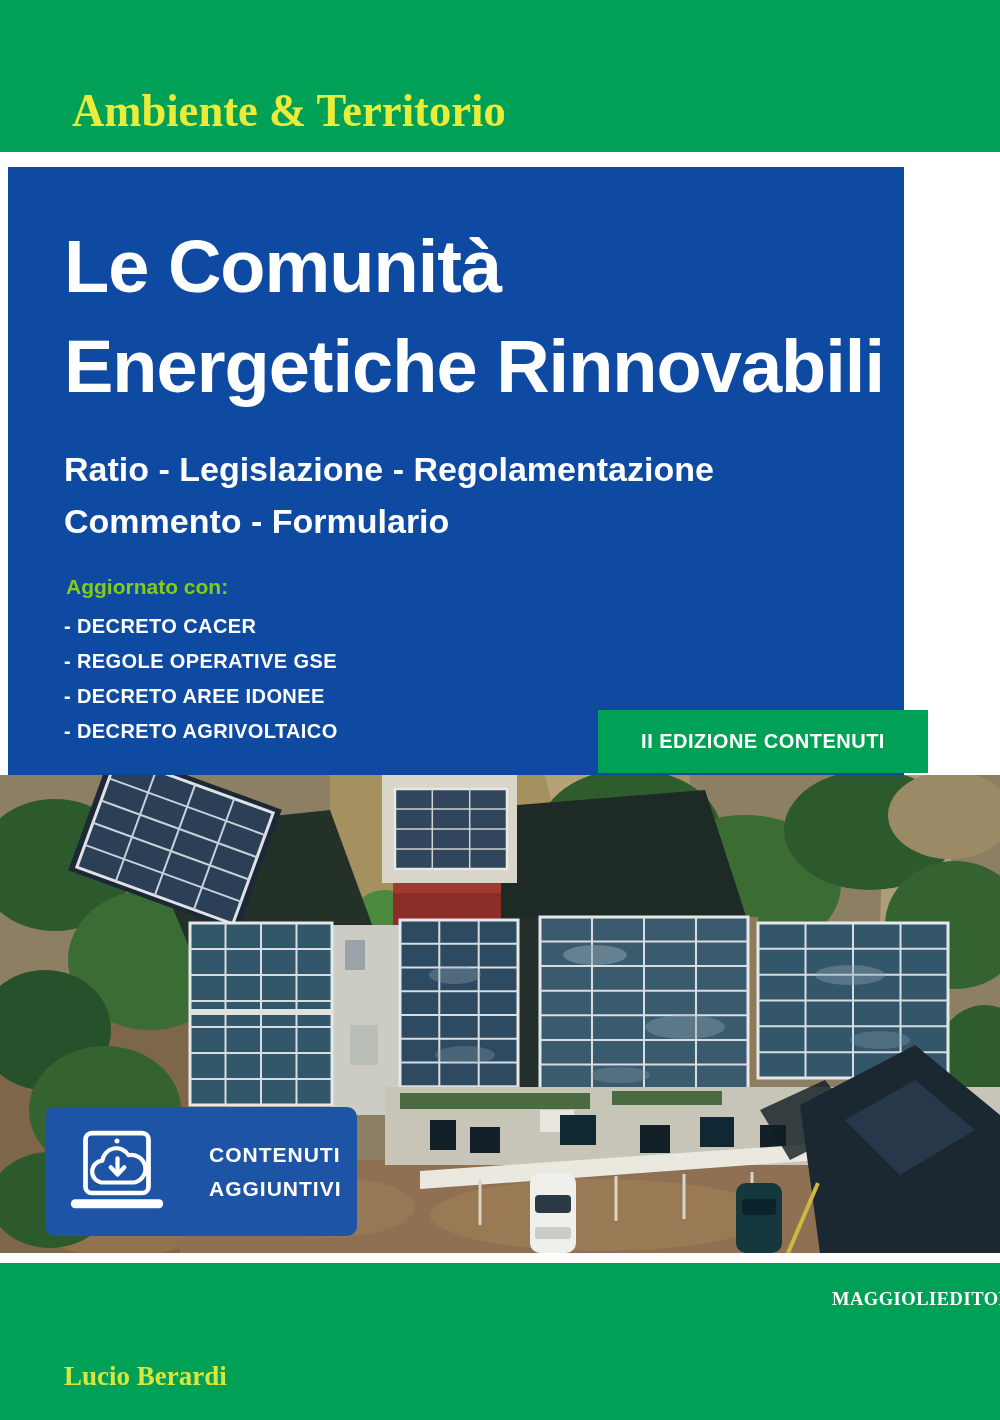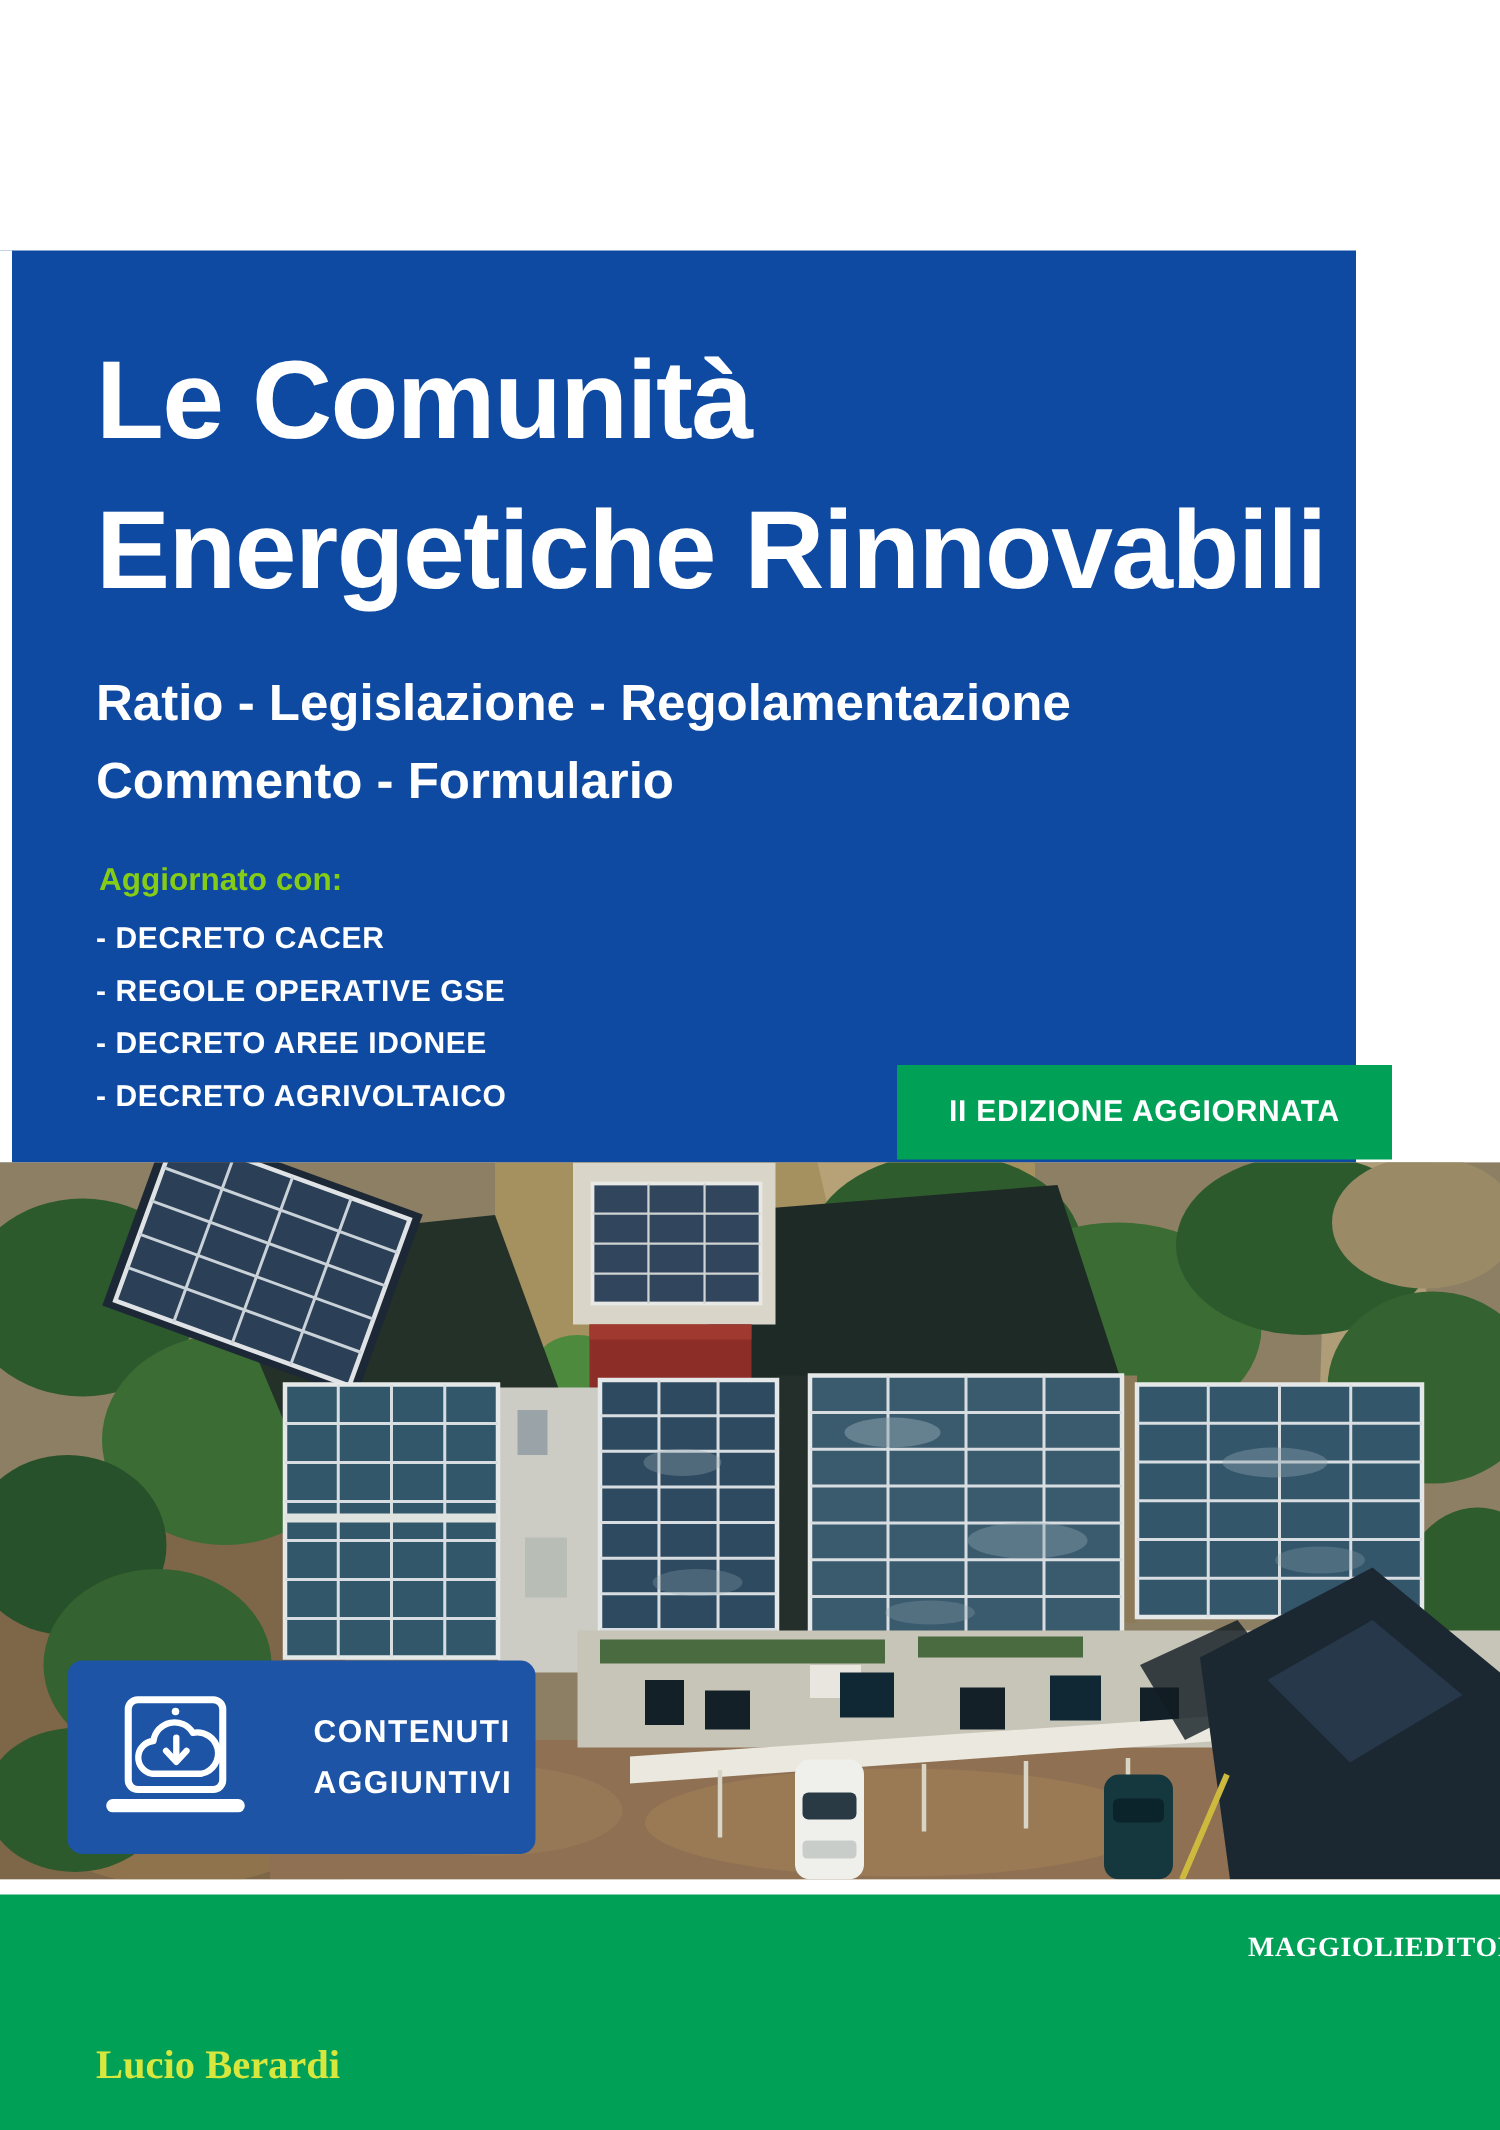--- a/index.html
+++ b/index.html
@@ -47,40 +47,43 @@
                flex-direction:row; align-items:center; color:#ffffff; }
   .publisher-mark { margin-bottom:6px; }
   .publisher-name { font-family:"Liberation Serif", serif; font-weight:bold; font-size:18.5px;
                     line-height:17.5px; letter-spacing:.5px; text-align:center; white-space:nowrap; }
 </style>
 </head>
 <body>
 
 <div class="cover">
 
+  <div class="band-top">
+    <div class="series-title">Ambiente &amp; Territorio</div>
+  </div>
   <div class="strip-top"></div>
 
   <div class="blue-section">
     <div class="left-sliver"></div>
     <div class="book-title">
       <div>Le Comunità</div>
       <div>Energetiche Rinnovabili</div>
     </div>
     <div class="book-subtitle">
       <div>Ratio - Legislazione - Regolamentazione</div>
       <div>Commento - Formulario</div>
     </div>
     <div class="updates-heading">Aggiornato con:</div>
     <div class="updates-list">
       <div>- DECRETO CACER</div>
       <div>- REGOLE OPERATIVE GSE</div>
       <div>- DECRETO AREE IDONEE</div>
       <div>- DECRETO AGRIVOLTAICO</div>
     </div>
-    <div class="edition-badge">II EDIZIONE AGGIORNATA</div>
+    <div class="edition-badge">II EDIZIONE CONTENUTI</div>
   </div>
 
   <div class="photo-section">
     <svg class="aerial" viewBox="0 0 1000 478" preserveAspectRatio="none">
 
       <rect x="0" y="0" width="1000" height="478" fill="#8d7f63"></rect>
       <rect x="0" y="240" width="230" height="238" fill="#7e6649"></rect>
       <ellipse cx="120" cy="440" rx="95" ry="42" fill="#96794f" opacity=".7"></ellipse>
       <rect x="330" y="0" width="360" height="250" fill="#a5905f"></rect>
       <rect x="180" y="385" width="820" height="93" fill="#8f7052"></rect>

